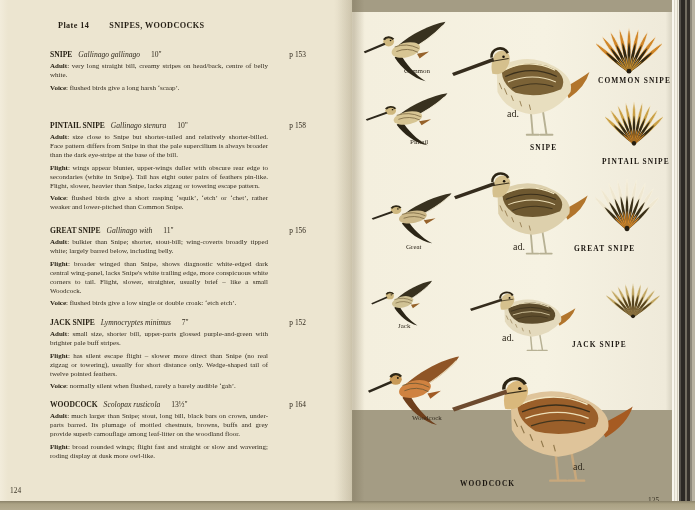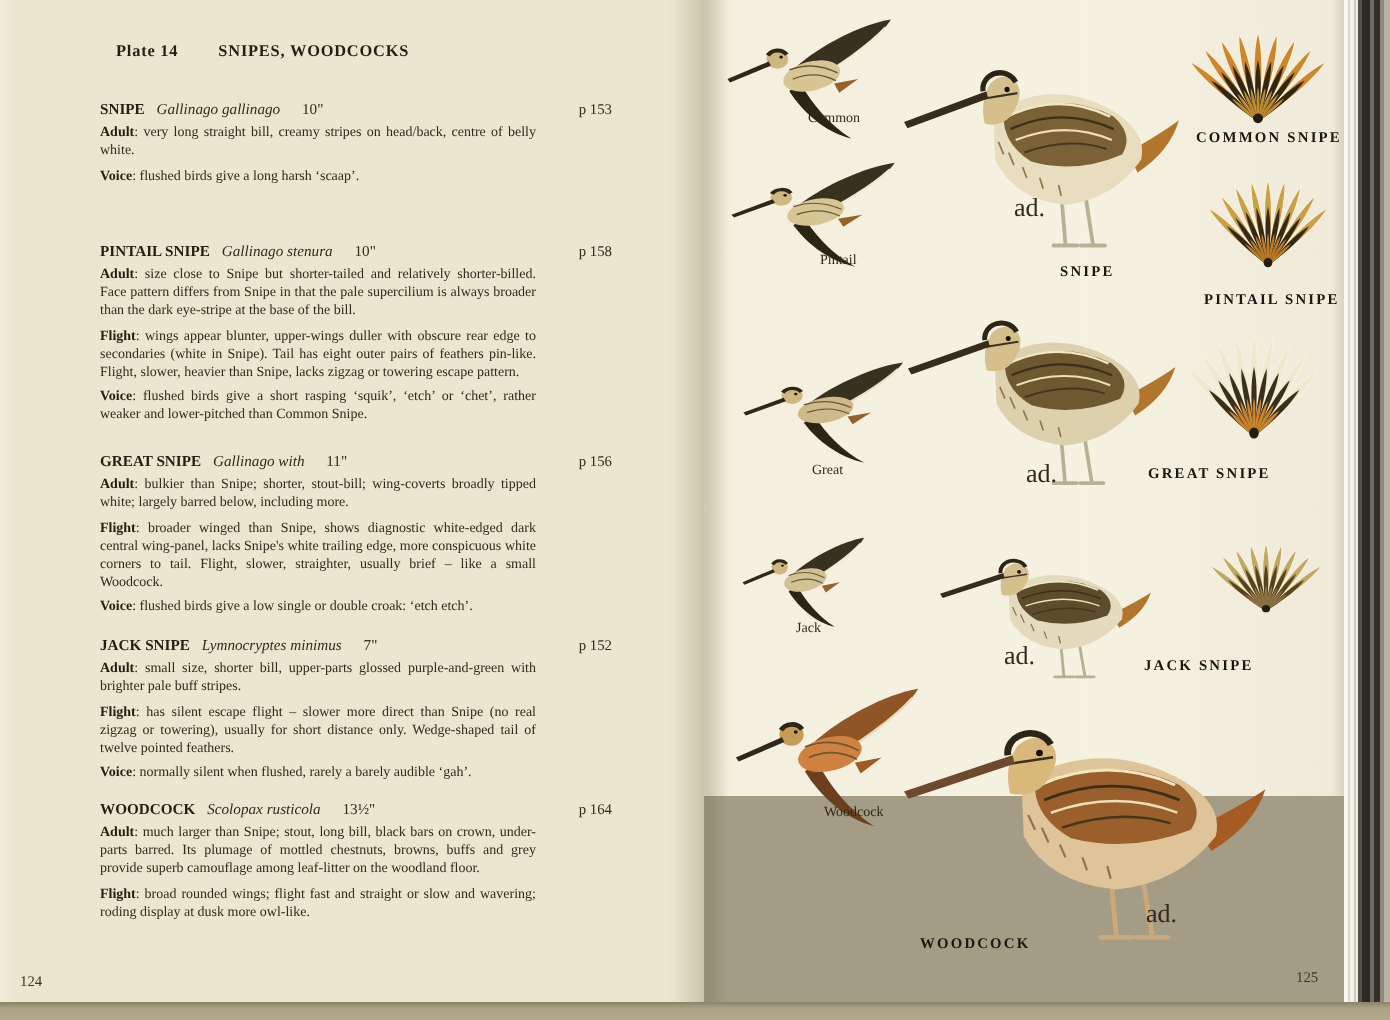--- a/index.html
+++ b/index.html
@@ -10,21 +10,21 @@
     position:relative;
   }
   .spread{position:absolute;left:0;top:0;width:695px;height:510px;}
 
   
   .left-page{
     position:absolute;left:0;top:0;width:352px;height:501px;
     background:linear-gradient(90deg,#f2ecdb 0,#ece5d0 8px,#ece5d0 96%,#e2dac2 100%);
   }
   .right-page{
-    position:absolute;left:352px;top:0;width:320px;height:398px;
+    position:absolute;left:352px;top:12px;width:320px;height:398px;
     background:linear-gradient(90deg,#e9e2cd 0,#f4efde 14px,#f6f2e2 60%,#efeada 98%,#d8d3c2 100%);
   }
   .gutter{
     position:absolute;left:334px;top:0;width:38px;height:501px;pointer-events:none;
     background:linear-gradient(90deg,rgba(75,63,38,0) 0,rgba(75,63,38,.12) 42%,rgba(75,63,38,.18) 52%,rgba(255,255,255,0) 80%);
   }
   .book-edge{
     position:absolute;left:672px;top:0;width:23px;height:510px;
     background:linear-gradient(90deg,
       #f9f7ef 0 2px,#dcd8ca 2px 3px,#f4f1e6 3px 5px,#cfcaba 5px 6px,#efece0 6px 7px,
@@ -49,21 +49,21 @@
   .sp-para{font-size:7px;line-height:9px;margin:0 0 3.5px 0;width:218px;text-align:justify;}
   .sp-para .lead{font-weight:bold;color:#241e12;}
   .page-num{position:absolute;font-size:7.4px;color:#3a3426;}
   #pn-left{left:10px;top:486px;}
   #pn-right{left:296px;top:484px;}
 
   
   .fig{position:absolute;}
   .rp-label{position:absolute;font-weight:bold;font-size:7.4px;letter-spacing:1.1px;color:#1b1610;white-space:nowrap;}
   .rp-cap{position:absolute;font-size:7px;color:#30291d;white-space:nowrap;}
-  .rp-age{position:absolute;font-size:13px;color:#30291d;white-space:nowrap;}
+  .rp-age{position:absolute;font-size:10px;color:#30291d;white-space:nowrap;}
 </style>
 </head>
 <body>
 
 <svg width="0" height="0" style="position:absolute" aria-hidden="true">
   <defs>
     <path id="pt" d="M0,0 C-3.2,-24 -3.2,-44 0,-56 C3.2,-44 3.2,-24 0,0 Z"></path>
     <symbol id="fly" viewBox="0 0 100 84">
       <path d="M42,36 C56,22 80,8 97,5 C91,17 68,35 53,44 Z" fill="var(--wing,#38311f)"></path>
       <path d="M53,44 C66,36 84,22 94,10" stroke="var(--edge,#f1ebd6)" stroke-width="1.3" fill="none"></path>
@@ -162,21 +162,21 @@
       <p class="sp-para"><b class="lead">Voice</b><span>: flushed birds give a short rasping ‘squik’, ‘etch’ or ‘chet’, rather weaker and lower-pitched than Common Snipe.</span></p>
     </section>
 
     <section class="species" style="top:226px">
       <div class="sp-head">
         <span class="sp-name">GREAT SNIPE</span>
         <span class="sp-sci">Gallinago with</span>
         <span class="sp-size">11"</span>
         <span class="sp-pageref">p 156</span>
       </div>
-      <p class="sp-para"><b class="lead">Adult</b><span>: bulkier than Snipe; shorter, stout-bill; wing-coverts broadly tipped white; largely barred below, including more.</span></p>
+      <p class="sp-para"><b class="lead">Adult</b><span>: bulkier than Snipe; shorter, stout-bill; wing-coverts broadly tipped white; largely barred below, including belly.</span></p>
       <p class="sp-para"><b class="lead">Flight</b><span>: broader winged than Snipe, shows diagnostic white-edged dark central wing-panel, lacks Snipe's white trailing edge, more conspicuous white corners to tail. Flight, slower, straighter, usually brief – like a small Woodcock.</span></p>
       <p class="sp-para"><b class="lead">Voice</b><span>: flushed birds give a low single or double croak: ‘etch etch’.</span></p>
     </section>
 
     <section class="species" style="top:318px">
       <div class="sp-head">
         <span class="sp-name">JACK SNIPE</span>
         <span class="sp-sci">Lymnocryptes minimus</span>
         <span class="sp-size">7"</span>
         <span class="sp-pageref">p 152</span>

